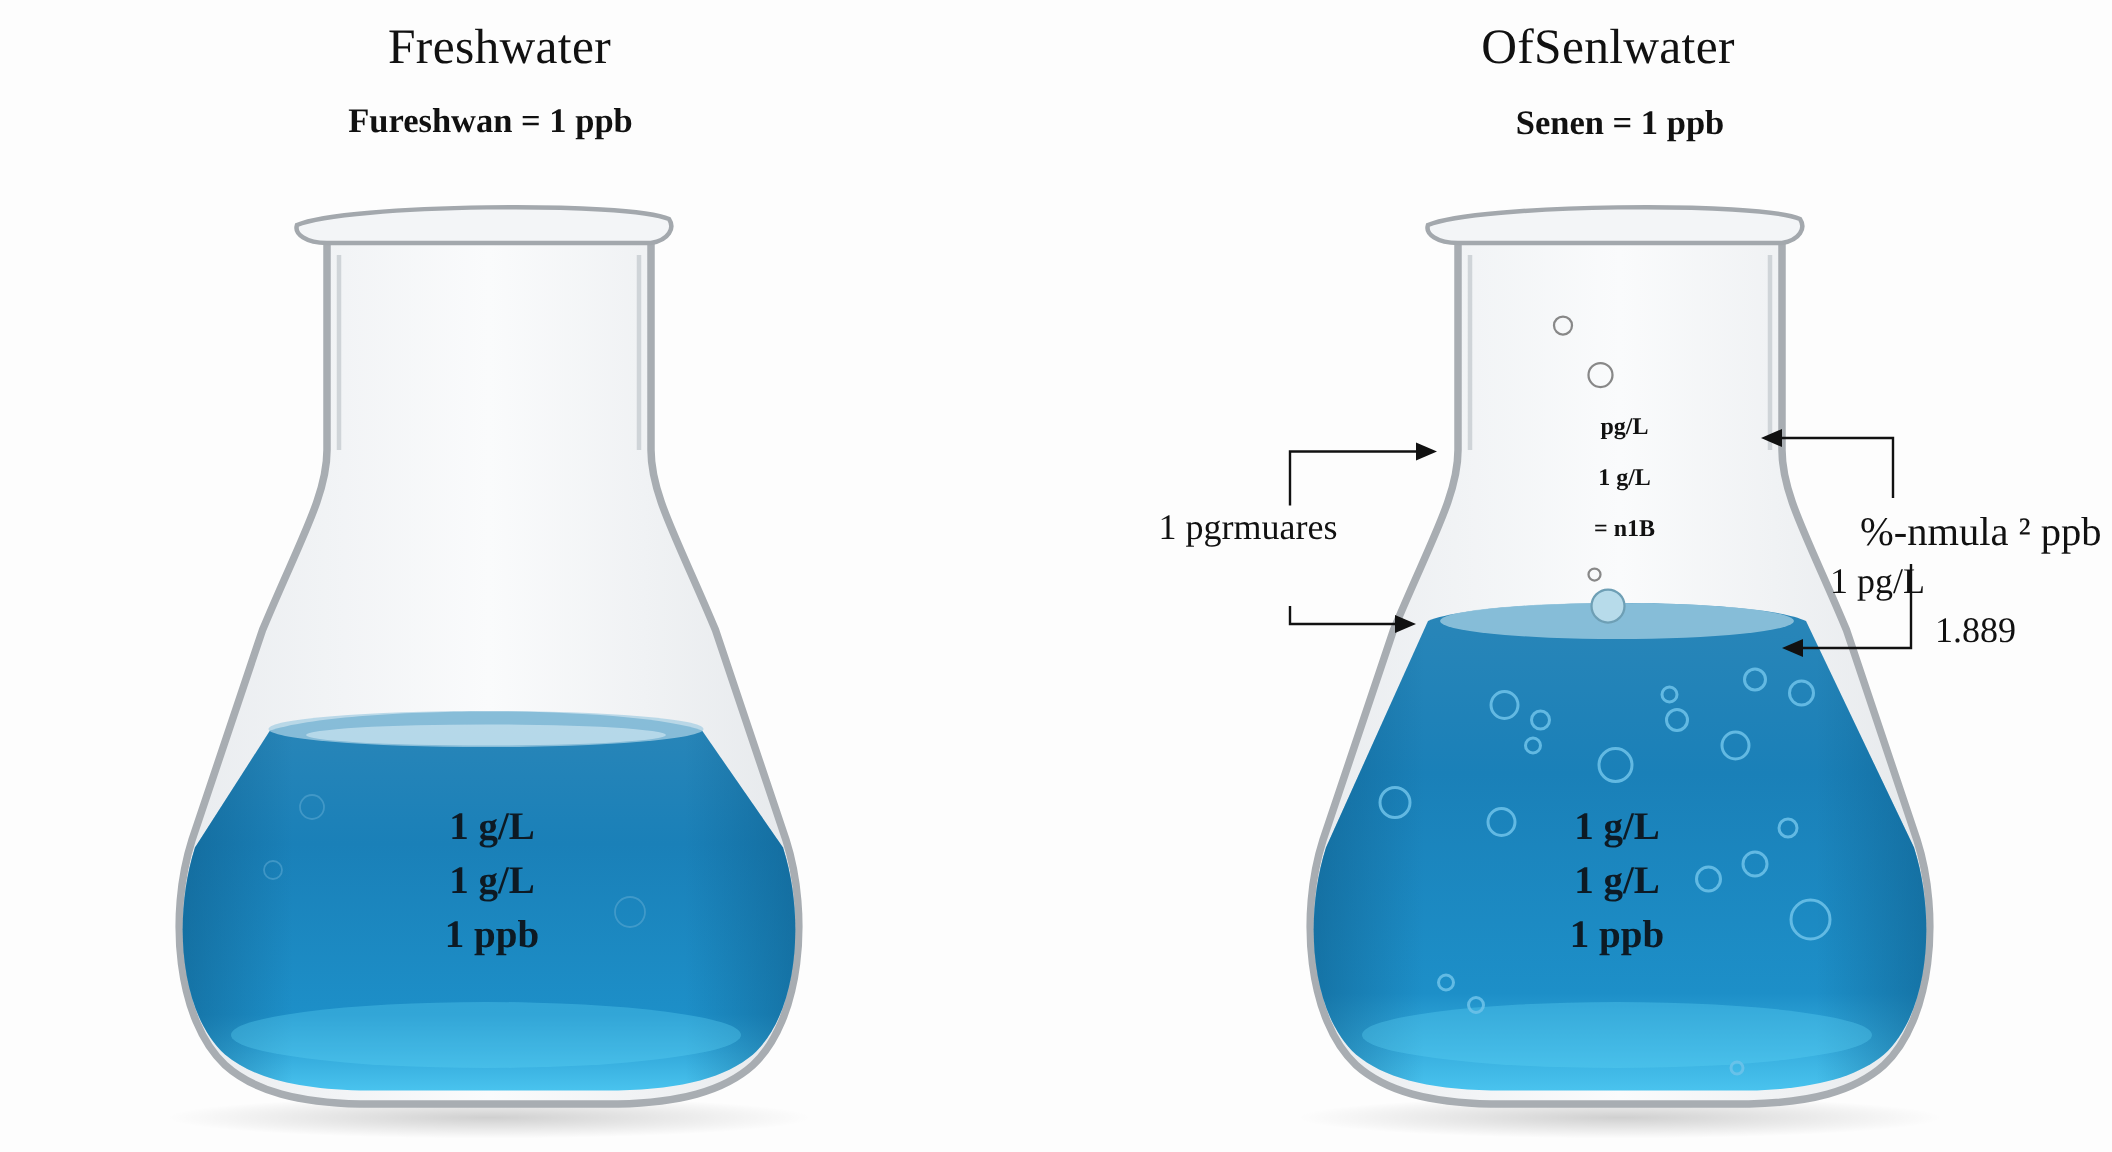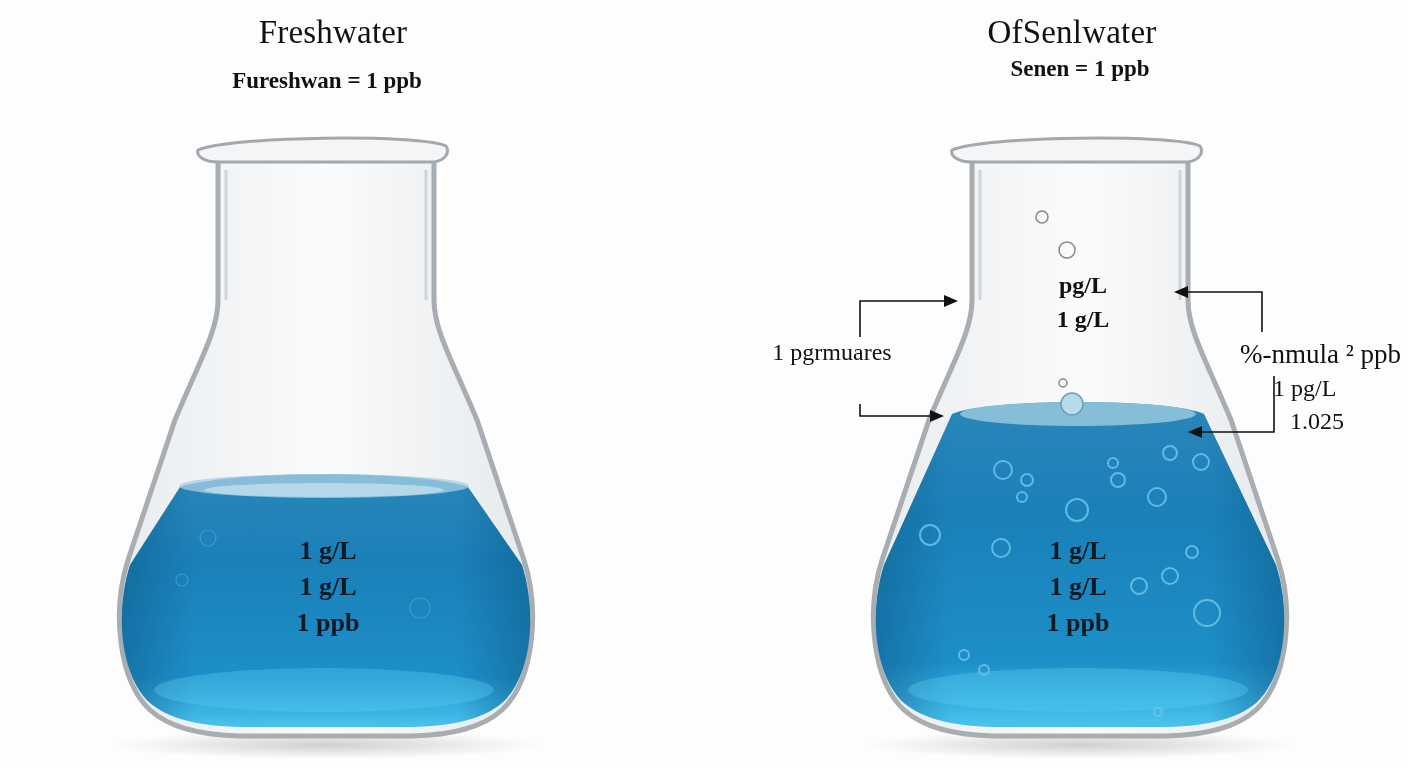--- a/index.html
+++ b/index.html
@@ -15,21 +15,21 @@
   }
   .subtitle {
     position:absolute; font-weight:bold; font-size:23px; text-align:center; width:400px;
   }
   svg.flask { position:absolute; left:0; top:0; }
   .liquid-text {
     position:absolute; font-weight:bold; font-size:26px; line-height:36px;
     text-align:center; width:160px; color:#0d1a24;
   }
   .neck-text {
-    position:absolute; font-weight:bold; font-size:24px; line-height:34px;
+    position:absolute; font-weight:bold; font-size:16px; line-height:34px;
     text-align:center; width:140px; color:#111;
   }
   .callout-text {
     position:absolute; font-weight:normal; font-size:24px; line-height:32px; color:#111;
     white-space:nowrap;
   }
 </style>
 </head>
 <body>
 
@@ -133,32 +133,33 @@
 
 <div class="title" style="left:133px; top:14px;">Freshwater</div>
 <div class="subtitle" style="left:127px; top:68px;">Fureshwan = 1 ppb</div>
 <div class="liquid-text" style="left:248px; top:533px;">
   <div>1 g/L</div>
   <div>1 g/L</div>
   <div>1 ppb</div>
 </div>
 
 <div class="title" style="left:872px; top:14px;">OfSenlwater</div>
-<div class="subtitle" style="left:880px; top:56px;">Senen = 1 ppb</div>
+<div class="subtitle" style="left:880px; top:69px;">Senen = 1 ppb</div>
 
 <div class="neck-text" style="left:1013px; top:268px;">
   <div>pg/L</div>
   <div>1 g/L</div>
+  <div>= n1B</div>
 </div>
 
 <div class="liquid-text" style="left:998px; top:533px;">
   <div>1 g/L</div>
   <div>1 g/L</div>
   <div>1 ppb</div>
 </div>
 
 <div class="callout-text" style="left:757px; top:336px; text-align:center; width:150px;">
   <div>1 pgrmuares</div>
 </div>
 
 <div class="callout-text" style="left:1240px; top:338px; font-size:27px;">%-nmula ² ppb</div>
-<div class="callout-text" style="left:1273px; top:372px;">1 pg/L</div>
-<div class="callout-text" style="left:1290px; top:405px;">1.025</div>
+<div class="callout-text" style="left:1220px; top:372px;">1 pg/L</div>
+<div class="callout-text" style="left:1290px; top:405px;">1.889</div>
 
 </body></html>

